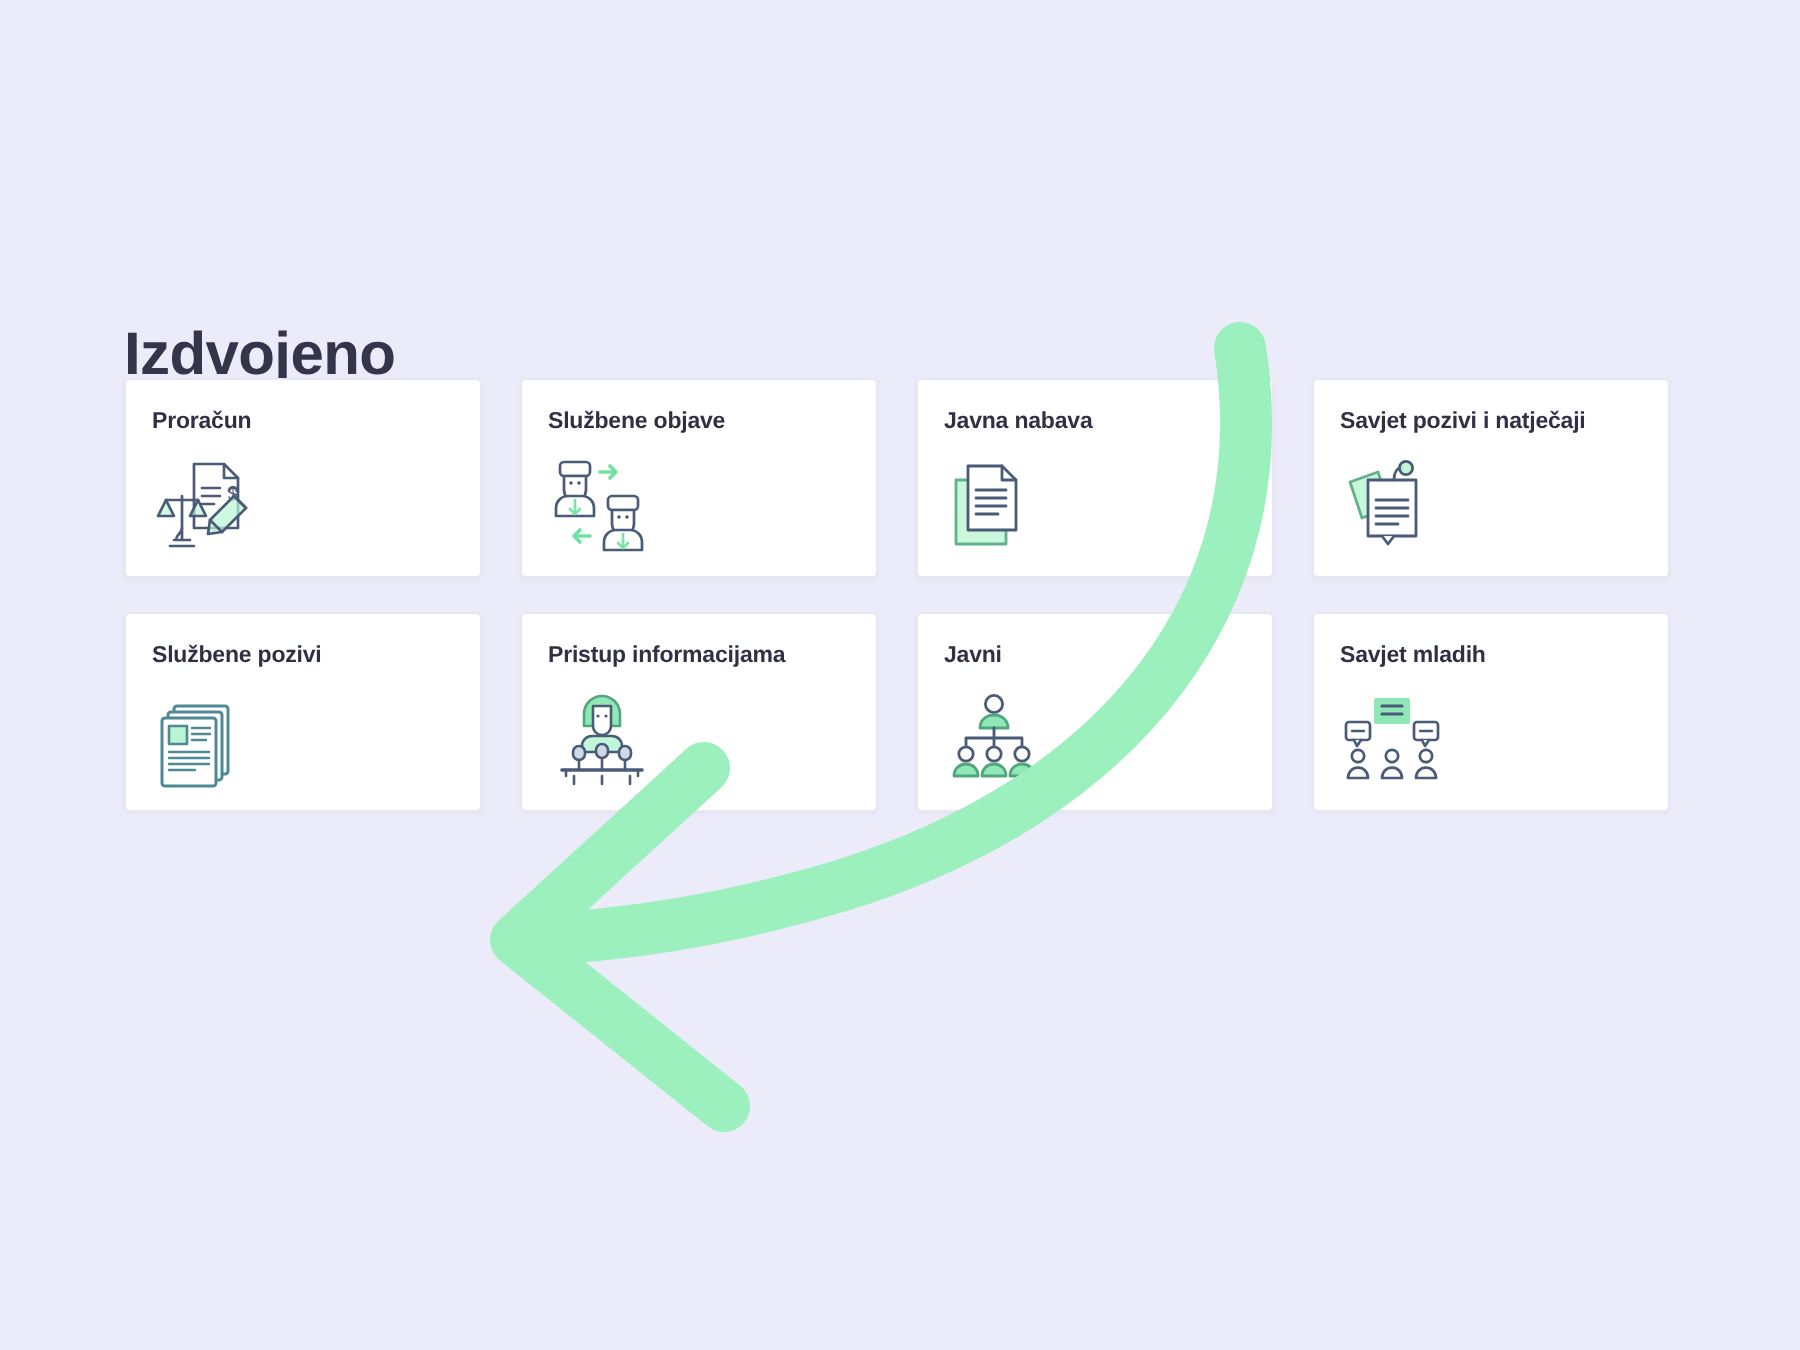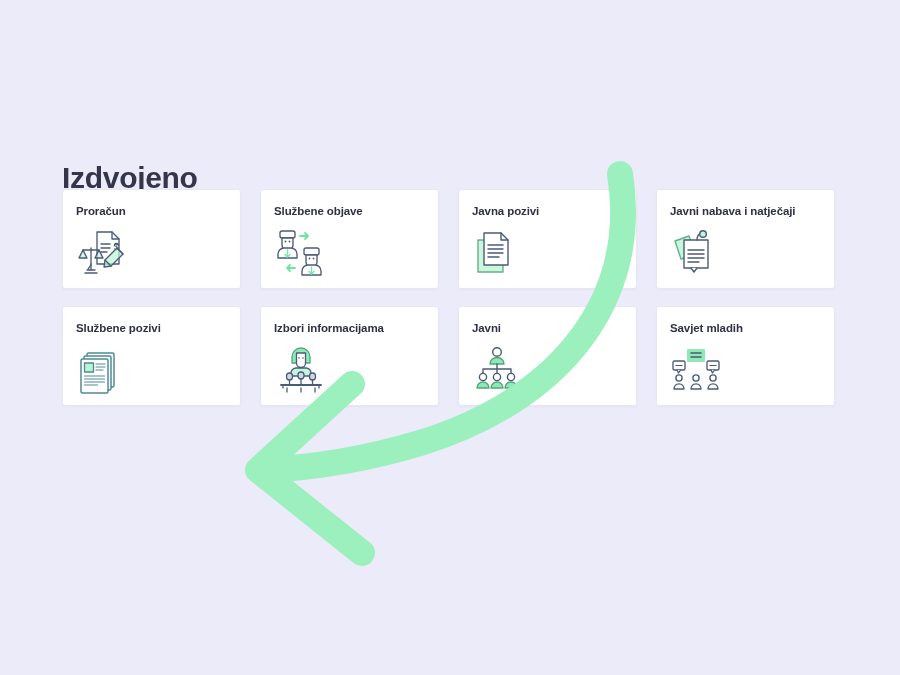--- a/index.html
+++ b/index.html
@@ -135,33 +135,33 @@
           <path d="M36.5 39v7" stroke="#7ae3a6"></path>
           <path d="M34 43.5l2.5 2.5 2.5-2.5" stroke="#7ae3a6"></path>
 
           <path d="M25 8h8m-3-3l3 3-3 3" stroke="#6fe3a0" stroke-width="1.8"></path>
           <path d="M20 40h-8m3-3l-3 3 3 3" stroke="#6fe3a0" stroke-width="1.8"></path>
         </svg>
       </div>
     </div>
 
     <div class="card">
-      <div class="card-title">Javna pozivi</div>
+      <div class="card-title">Javna nabava</div>
       <div class="card-icon">
         <svg viewBox="0 0 52 50" width="52" height="50" fill="none" stroke="#4a5b78" stroke-width="1.4" stroke-linecap="round" stroke-linejoin="round">
           <path d="M5 12h18l7 7v25H5z" fill="#b9f5d2" fill-opacity=".75" stroke="#63b08c"></path>
           <path d="M11 5h17l7 7v25H11z" fill="#ffffff"></path>
           <path d="M28 5v7h7"></path>
           <path d="M15 17h15M15 21h15M15 25h15M15 29h11"></path>
         </svg>
       </div>
     </div>
 
     <div class="card">
-      <div class="card-title">Javni nabava i natječaji</div>
+      <div class="card-title">Savjet pozivi i natječaji</div>
       <div class="card-icon">
         <svg viewBox="0 0 52 50" width="52" height="50" fill="none" stroke="#4a5b78" stroke-width="1.4" stroke-linecap="round" stroke-linejoin="round">
           <path d="M4 13l14-5 6 18-14 5z" fill="#b9f5d2" fill-opacity=".8" stroke="#63b08c"></path>
           <path d="M13 12h24v28H13z" fill="#ffffff"></path>
           <path d="M17 22h16M17 26h16M17 30h16M17 34h11"></path>
           <path d="M26 12c0-4 1.5-6 4-6.5" stroke="#4a5b78"></path>
           <circle cx="32" cy="6" r="3.3" fill="#b9f5d2" fill-opacity=".9" stroke="#4a5b78"></circle>
           <path d="M20 40l3 4 3-4" fill="#ffffff"></path>
         </svg>
       </div>
@@ -175,21 +175,21 @@
           <rect x="7" y="11" width="27" height="34" rx="1.5" fill="#ffffff"></rect>
           <rect x="4" y="14" width="27" height="34" rx="1.5" fill="#ffffff"></rect>
           <rect x="7.5" y="18" width="9" height="9" fill="#b9f5d2" stroke="#4f8a94" stroke-width="1.3"></rect>
           <path d="M19 19h9M19 22h9M19 25h7" stroke-width="1.2"></path>
           <path d="M7.5 31h20M7.5 34h20M7.5 37h20M7.5 40h13" stroke-width="1.2"></path>
         </svg>
       </div>
     </div>
 
     <div class="card">
-      <div class="card-title">Izbori informacijama</div>
+      <div class="card-title">Pristup informacijama</div>
       <div class="card-icon">
         <svg viewBox="0 0 52 50" width="52" height="50" fill="none" stroke="#4a5b78" stroke-width="1.3" stroke-linecap="round" stroke-linejoin="round">
           <path d="M17 12a9 9 0 0 1 18 0v6h-18z" fill="#8fe8b5" stroke="#52a57c"></path>
           <path d="M21.5 8h9v10a4.5 4.5 0 0 1-9 0z" fill="#ffffff"></path>
           <circle cx="24" cy="13" r="0.8" fill="#4a5b78" stroke="none"></circle>
           <circle cx="28" cy="13" r="0.8" fill="#4a5b78" stroke="none"></circle>
           <path d="M16 31v-3a5 5 0 0 1 5-5h10a5 5 0 0 1 5 5v3z" fill="#b9f5d2" fill-opacity=".85"></path>
 
           <g stroke="#4a5b78">
             <rect x="11.5" y="28" width="6" height="7" rx="3" fill="#cfd9e6"></rect>

